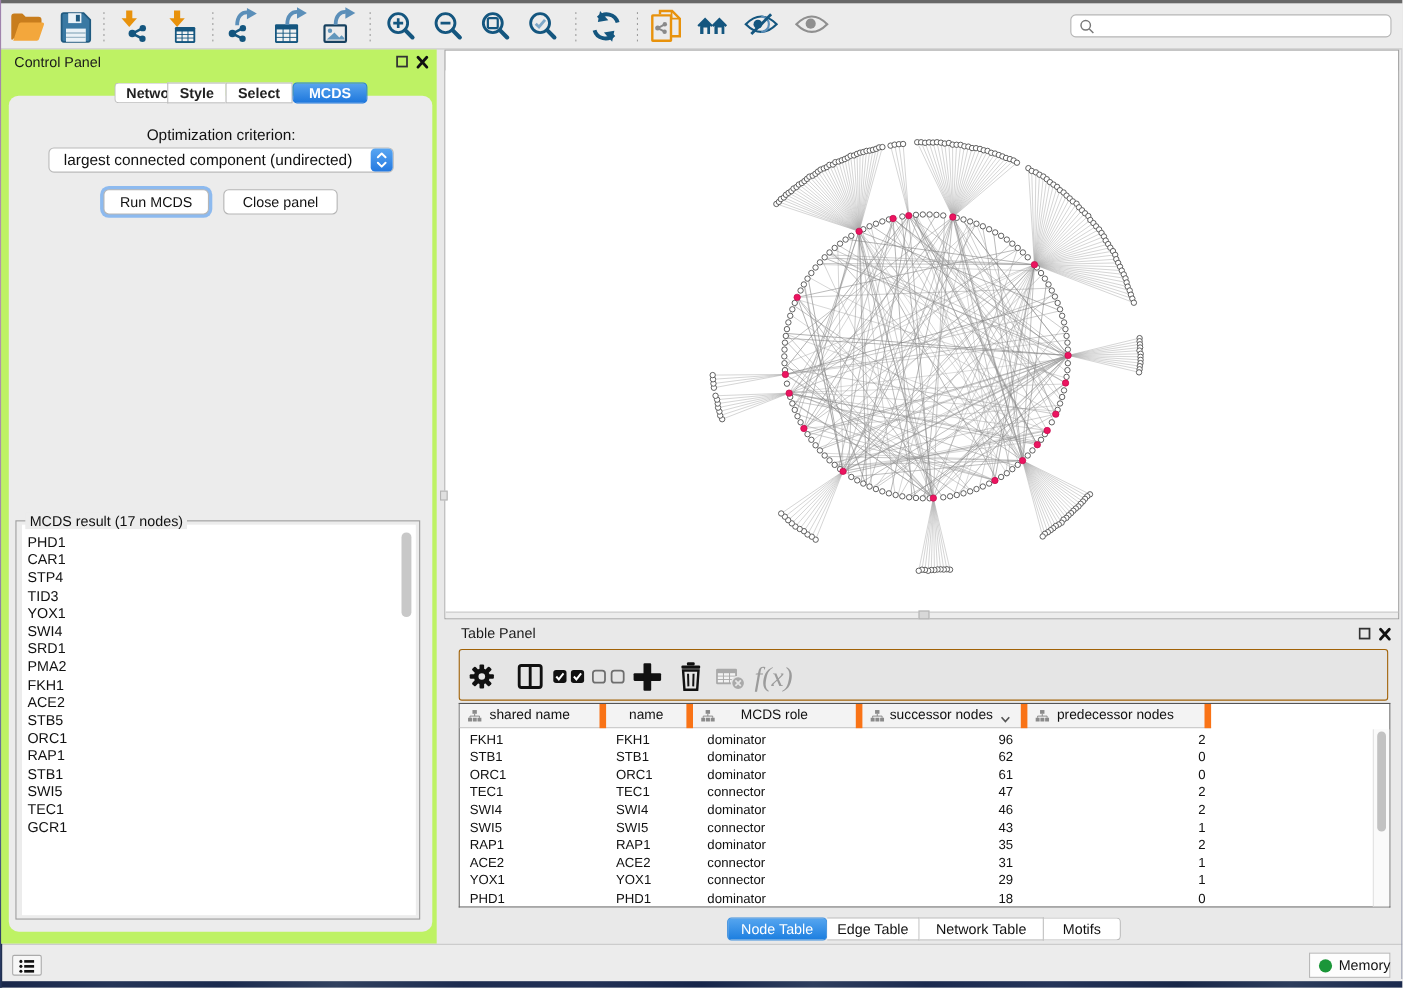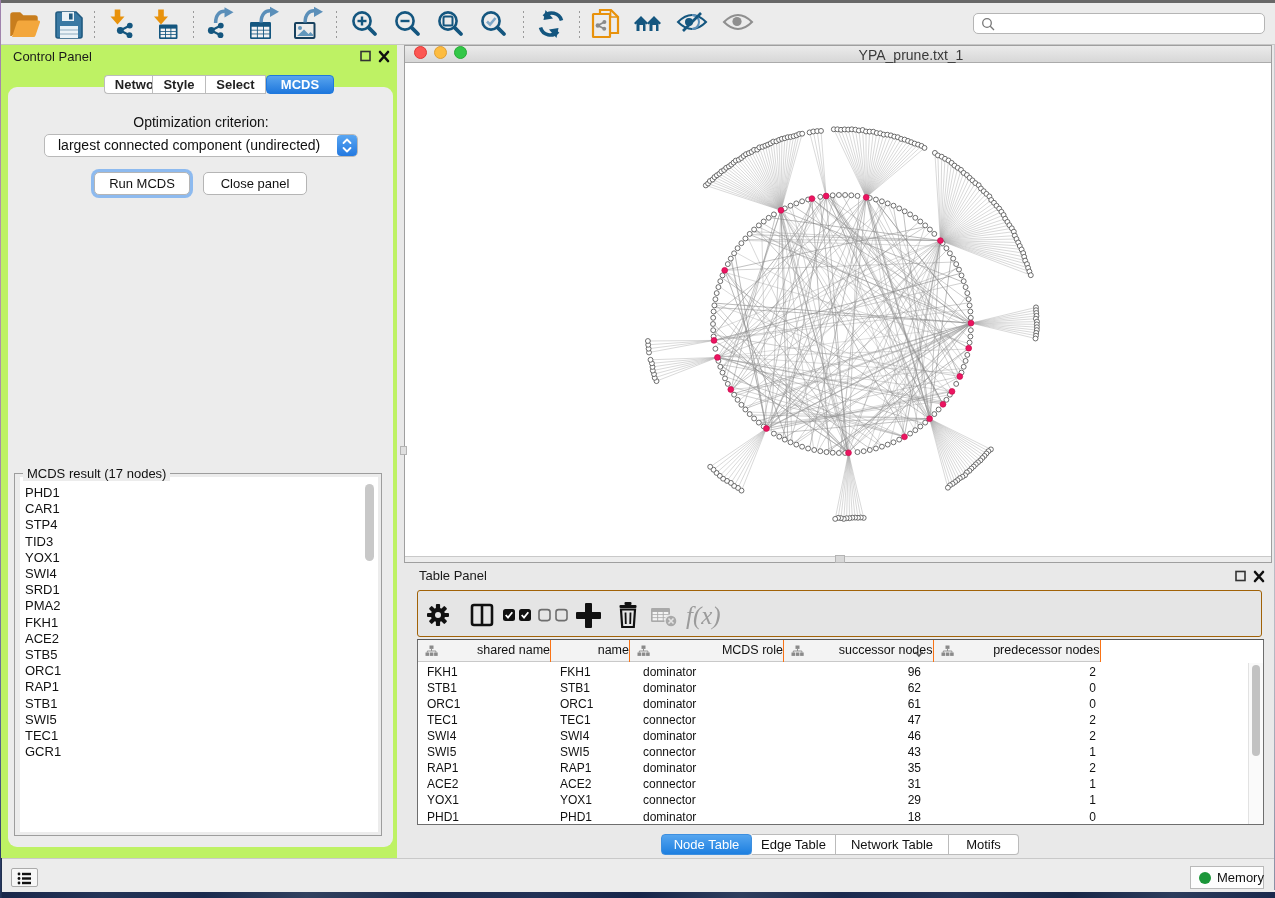--- a/index.html
+++ b/index.html
@@ -38,21 +38,21 @@
 #nw-title { left:0; top:1px; width:1012px; text-align:center; font-size:14px; color:#3a3a3a; }
 .tl { position:absolute; top:0px; width:13px; height:13px; border-radius:50%; }
 #nw-canvas { left:0; top:18px; width:866px; height:493px; background:#fff; }
 
 
 #tp { left:404px; top:565px; width:871px; height:293px; background:#e9e9e9; }
 #tp-title { left:15px; top:3px; font-size:13px; color:#1a1a1a; }
 #tp-toolbar { left:13px; top:25px; width:845px; height:47px; background:#e5e5e5; border:1px solid #a16207; border-radius:3px; }
 #tbl { left:13px; top:74px; width:847px; height:186px; background:#fff; border:1px solid #6e6e6e; border-top-color:#555; }
 #tbl-head { left:0; top:0; width:683px; height:22px; background:#f3f3f3; border-bottom:1px solid #c9c9c9; font-size:12.5px; color:#111; }
-.th { position:absolute; top:0; height:22px; border-right:1px solid #f97316; text-align:right; line-height:21px; }
+.th { position:absolute; top:0; height:22px; border-right:6px solid #f97316; text-align:center; line-height:21px; }
 .row { position:absolute; width:830px; height:16px; font-size:12px; color:#111; }
 .c1 { position:absolute; left:9px; }
 .c2 { position:absolute; left:142px; }
 .c3 { position:absolute; left:225px; }
 .c4 { position:absolute; width:100px; left:403px; text-align:right; }
 .c5 { position:absolute; width:100px; left:578px; text-align:right; }
 #tbl-track { left:830px; top:23px; width:15px; height:161px; background:#fafafa; border-left:1px solid #e2e2e2; }
 #tbl-sb { left:834px; top:25px; width:8px; height:91px; background:#c2c2c2; border-radius:4px; }
 .btab { position:absolute; top:269px; height:21px; background:#fff; border:1px solid #bbb; border-left:none;
   font-size:13px; color:#111; text-align:center; line-height:19px; }
@@ -229,26 +229,20 @@
   <div class="btn" style="left:203px; top:127px; width:104px;">Close panel</div>
   <div class="abs" id="fieldset"></div>
   <div class="abs" id="fs-list">
     <div class="abs" id="fs-items">PHD1<br>CAR1<br>STP4<br>TID3<br>YOX1<br>SWI4<br>SRD1<br>PMA2<br>FKH1<br>ACE2<br>STB5<br>ORC1<br>RAP1<br>STB1<br>SWI5<br>TEC1<br>GCR1</div>
     <div class="abs" id="fs-sb"></div>
   </div>
   <div class="abs" id="fs-legend">MCDS result (17 nodes)</div>
 </div>
 
 <div class="abs" id="nw">
-  <div class="abs" id="nw-titlebar">
-    <div class="tl" style="left:9px;  background:#fc5753; border:0.5px solid #df3834;"></div>
-    <div class="tl" style="left:29px; background:#fdbc40; border:0.5px solid #de9f34;"></div>
-    <div class="tl" style="left:49px; background:#33c748; border:0.5px solid #27aa35;"></div>
-    <div class="abs" id="nw-title">YPA_prune.txt_1</div>
-  </div>
   <div class="abs" id="nw-canvas">
       <svg width="866" height="498" viewBox="0 0 866 498" style="position:absolute;left:0;top:0;">
         <g>
           <line x1="376.0" y1="146.3" x2="300.8" y2="121.4" stroke="#adadad" stroke-width="0.55" stroke-opacity="0.85"></line>
           <line x1="376.0" y1="146.3" x2="303.1" y2="119.5" stroke="#adadad" stroke-width="0.55" stroke-opacity="0.85"></line>
           <line x1="376.0" y1="146.3" x2="304.9" y2="117.0" stroke="#adadad" stroke-width="0.55" stroke-opacity="0.85"></line>
           <line x1="376.0" y1="146.3" x2="307.6" y2="115.5" stroke="#adadad" stroke-width="0.55" stroke-opacity="0.85"></line>
           <line x1="376.0" y1="146.3" x2="309.5" y2="113.1" stroke="#adadad" stroke-width="0.55" stroke-opacity="0.85"></line>
           <line x1="376.0" y1="146.3" x2="311.9" y2="111.3" stroke="#adadad" stroke-width="0.55" stroke-opacity="0.85"></line>
           <line x1="376.0" y1="146.3" x2="314.4" y2="109.7" stroke="#adadad" stroke-width="0.55" stroke-opacity="0.85"></line>

